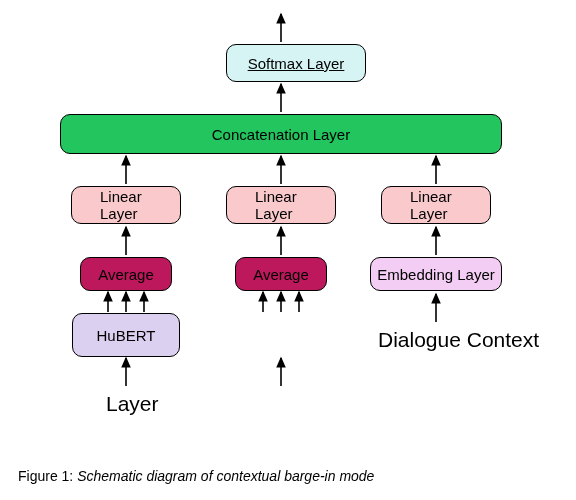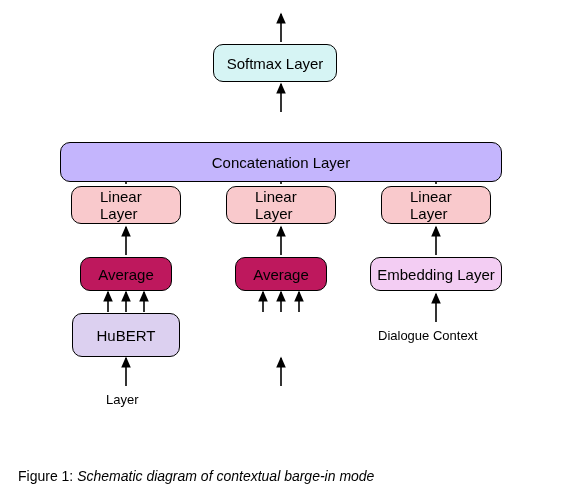--- a/index.html
+++ b/index.html
@@ -20,28 +20,28 @@
     position: absolute;
     border: 1.5px solid #000;
     border-radius: 10px;
     display: flex;
     align-items: center;
     justify-content: center;
     font-size: 15px;
     box-sizing: border-box;
   }
   .softmax { background: #d6f4f4; }
-  .concat { background: #c4b5fd; margin-top: 28px; }
+  .concat { background: #22c55e; }
   .linear { background: #f9c9cc; padding-left: 28px; }
   .average { background: #be185d; }
   .embed { background: #f3cdf3; }
   .encoder { background: #dcd0f0; }
   .input-label {
     position: absolute;
-    font-size: 13px;
+    font-size: 21px;
     text-align: center;
   }
   .caption {
     position: absolute;
     width: 576px;
     text-align: left;
     font-size: 14px;
     padding-left: 18px;
     box-sizing: border-box;
   }
@@ -90,21 +90,21 @@
     <line x1="281" y1="312" x2="281" y2="292" stroke="#000" stroke-width="1.6" marker-end="url(#ah)"></line>
     <line x1="299" y1="312" x2="299" y2="292" stroke="#000" stroke-width="1.6" marker-end="url(#ah)"></line>
 
     <line x1="436" y1="322" x2="436" y2="294" stroke="#000" stroke-width="1.6" marker-end="url(#ah)"></line>
 
     <line x1="126" y1="386" x2="126" y2="358" stroke="#000" stroke-width="1.6" marker-end="url(#ah)"></line>
 
     <line x1="281" y1="386" x2="281" y2="358" stroke="#000" stroke-width="1.6" marker-end="url(#ah)"></line>
   </svg>
 
-  <div class="box softmax" style="left:213px; top:44px; width:124px; height:38px;">
+  <div class="box softmax" style="left:226px; top:44px; width:140px; height:38px;text-decoration:underline;">
     <span>Softmax Layer</span>
   </div>
 
   <div class="box concat" style="left:60px; top:114px; width:442px; height:40px;">
     <span>Concatenation Layer</span>
   </div>
 
   <div class="box linear" style="left:71px; top:186px; width:110px; height:38px;">
     <span>Linear Layer</span>
   </div>

